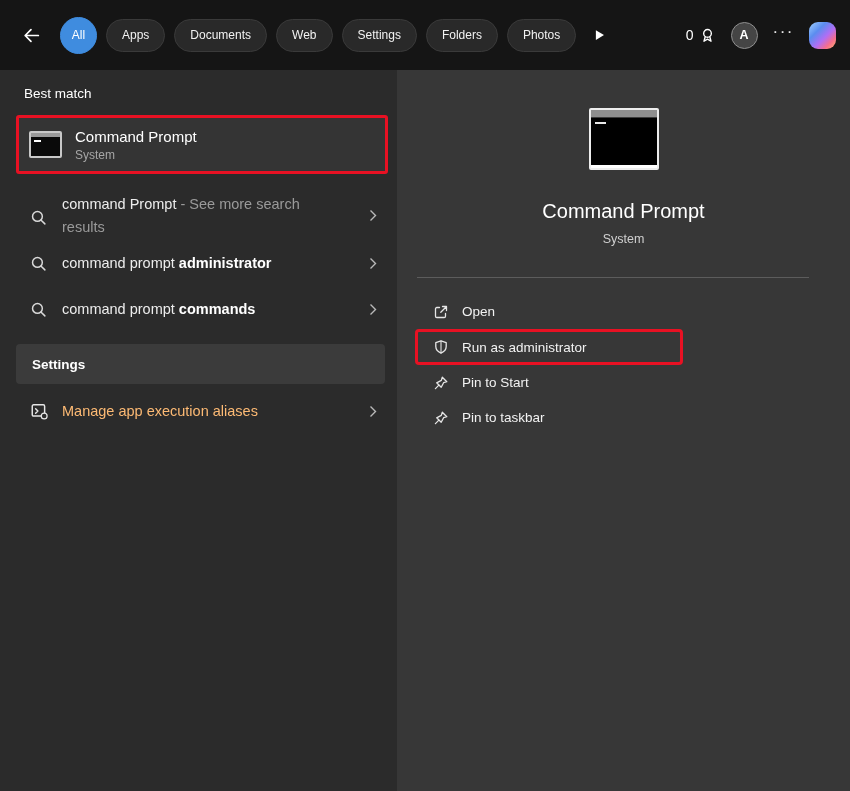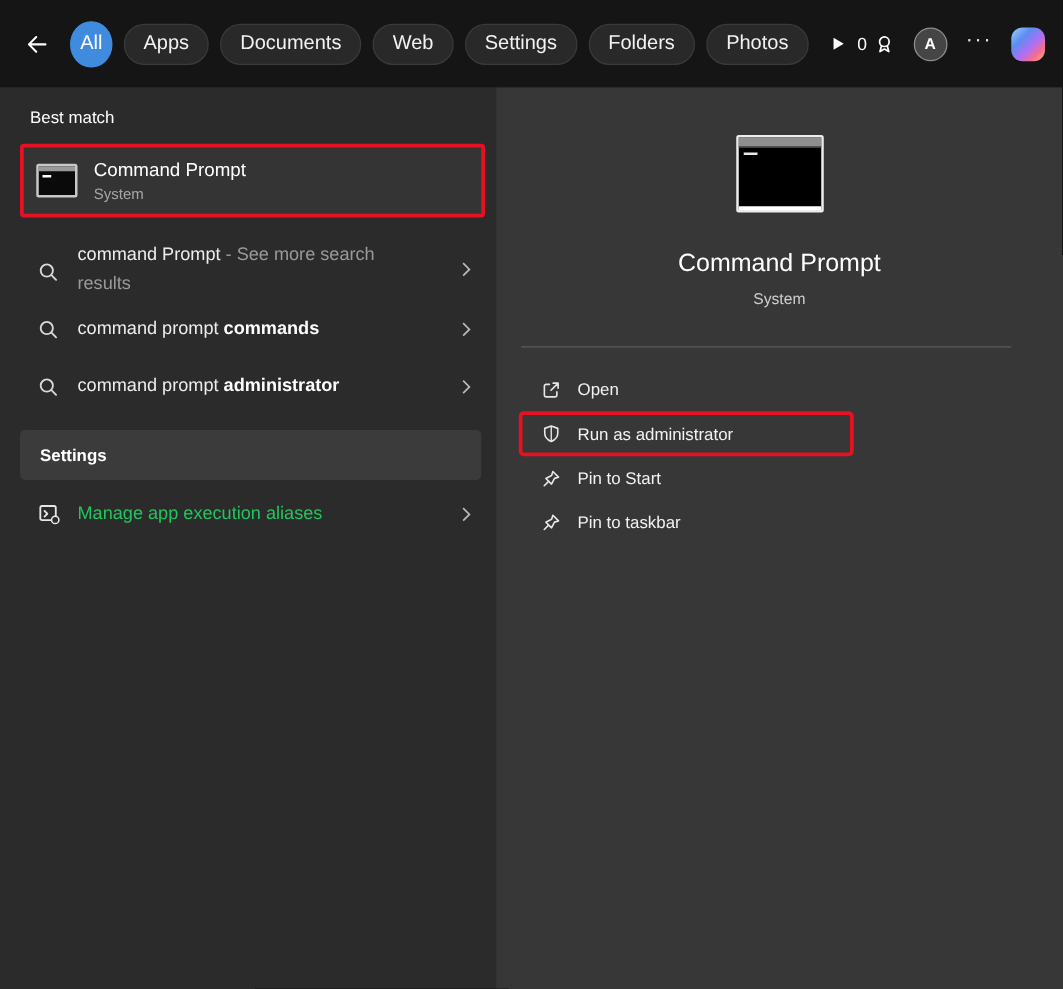--- a/index.html
+++ b/index.html
@@ -3,21 +3,21 @@
 <meta charset="utf-8">
 <style>
   *{box-sizing:border-box;margin:0;padding:0}
   html,body{background:#000}
   body{font-family:"Liberation Sans",sans-serif}
   .screen{position:relative;width:850px;height:791px;background:#2b2b2b;overflow:hidden;color:#fff}
 
   
   .topbar{position:absolute;top:0;left:0;width:100%;height:70px;background:#151515;display:flex;align-items:center;padding:0 14px;gap:9px}
   .back-btn{width:34px;height:34px;display:flex;align-items:center;justify-content:center;margin-right:3px;cursor:pointer}
-  .pill{height:33px;padding:0 15px;border-radius:17px;background:#292929;border:1px solid #3a3a3a;color:#f2f2f2;font-size:16px;display:flex;align-items:center;cursor:pointer;font-family:inherit;white-space:nowrap}
+  .pill{height:33px;padding:0 15px;border-radius:17px;background:#292929;border:1px solid #3a3a3a;color:#f2f2f2;font-size:12px;display:flex;align-items:center;cursor:pointer;font-family:inherit;white-space:nowrap}
   .pill.active{width:37px;height:37px;padding:0;border-radius:50%;background:var(--accent-blue,#3f8cdf);border-color:var(--accent-blue,#3f8cdf);justify-content:center;color:#fff}
   .play-btn{margin-left:8px;display:flex;align-items:center;cursor:pointer}
   .top-right{margin-left:auto;display:flex;align-items:center;gap:15px}
   .rewards{display:flex;align-items:center;gap:5px;font-size:14px;color:#fff;cursor:pointer}
   .avatar{width:27px;height:27px;border-radius:50%;background:#454545;border:1px solid #8f8f8f;display:flex;align-items:center;justify-content:center;font-size:12.5px;font-weight:bold;color:#fff;cursor:pointer}
   .dots{font-size:17px;letter-spacing:1.5px;color:#e8e8e8;cursor:pointer;line-height:10px;padding-bottom:6px}
   .copilot{width:27px;height:27px;border-radius:9px;background:linear-gradient(135deg,#9fd0ff 0%,#5b8def 32%,#b06ef5 58%,#f56d8d 78%,#ffb46b 100%);cursor:pointer}
 
   
   .left-panel{position:absolute;top:70px;left:0;width:397px;height:721px;background:#2b2b2b}
@@ -38,21 +38,21 @@
   .mag{display:flex;margin-right:15px;flex:0 0 auto}
   .sugg-row.first .mag{margin-top:4px}
   .sugg-text{font-size:14.5px;color:#ededed}
   .sugg-row.first .sugg-text{line-height:23px;max-width:252px}
   .completion{font-weight:700;color:#fff}
   .suffix{color:#9a9a9a}
   .chev{display:flex;margin-left:auto;cursor:pointer}
   .sugg-row.first .chev{align-self:center}
 
   .settings-hdr{margin:12px 12px 0 16px;height:40px;background:#3b3b3b;border-radius:4px;display:flex;align-items:center;padding:0 16px;font-weight:700;font-size:13.5px;color:#fff}
-  .manage-row{display:flex;align-items:center;height:46px;margin-top:4px;padding:0 20px 0 30px;cursor:pointer;font-size:14.5px;color:#22c55e}
+  .manage-row{display:flex;align-items:center;height:46px;margin-top:4px;padding:0 20px 0 30px;cursor:pointer;font-size:14.5px;color:#fdba74}
   .manage-row .ai{margin-right:14px}
 
   
   .right-panel{position:absolute;top:70px;left:397px;width:453px;height:721px;background:#373737;display:flex;flex-direction:column;align-items:center}
   .cmd-icon-lg{margin-top:38px;width:70px;height:62px;background:#000;border:2px solid #ededed;border-radius:2px;position:relative}
   .lg-bar{position:absolute;top:0;left:0;right:0;height:8px;background:#8f8f8f;border-bottom:1px solid #3c3c3c}
   .lg-prompt{position:absolute;top:12px;left:4px;width:11px;height:2px;background:#e8e8e8}
   .lg-bottom{position:absolute;bottom:0;left:0;right:0;height:3px;background:#fff}
   .app-title{margin-top:30px;font-size:20px;color:#fff}
   .app-sub{margin-top:9px;font-size:12.5px;color:#cfcfcf}
@@ -131,36 +131,36 @@
         </span>
       </div>
 
       <div class="sugg-row">
         <span class="mag">
           <svg width="17" height="17" viewBox="0 0 16 16">
               <circle cx="7" cy="7" r="4.6" fill="none" stroke="#d9d9d9" stroke-width="1.4"></circle>
               <path d="M10.5 10.5 L14 14" stroke="#d9d9d9" stroke-width="1.4" stroke-linecap="round"></path>
             </svg>
         </span>
-        <div class="sugg-text"><span>command prompt </span><span class="completion">commands</span></div>
+        <div class="sugg-text"><span>command prompt </span><span class="completion">administrator</span></div>
         <span class="chev">
           <svg width="8" height="13" viewBox="0 0 8 13">
               <path d="M1.5 1.5 L6.5 6.5 L1.5 11.5" fill="none" stroke="#b9b9b9" stroke-width="1.4"></path>
             </svg>
         </span>
       </div>
 
       <div class="sugg-row">
         <span class="mag">
           <svg width="17" height="17" viewBox="0 0 16 16">
               <circle cx="7" cy="7" r="4.6" fill="none" stroke="#d9d9d9" stroke-width="1.4"></circle>
               <path d="M10.5 10.5 L14 14" stroke="#d9d9d9" stroke-width="1.4" stroke-linecap="round"></path>
             </svg>
         </span>
-        <div class="sugg-text"><span>command prompt </span><span class="completion">administrator</span></div>
+        <div class="sugg-text"><span>command prompt </span><span class="completion">commands</span></div>
         <span class="chev">
           <svg width="8" height="13" viewBox="0 0 8 13">
               <path d="M1.5 1.5 L6.5 6.5 L1.5 11.5" fill="none" stroke="#b9b9b9" stroke-width="1.4"></path>
             </svg>
         </span>
       </div>
 
 
     </div>
 

